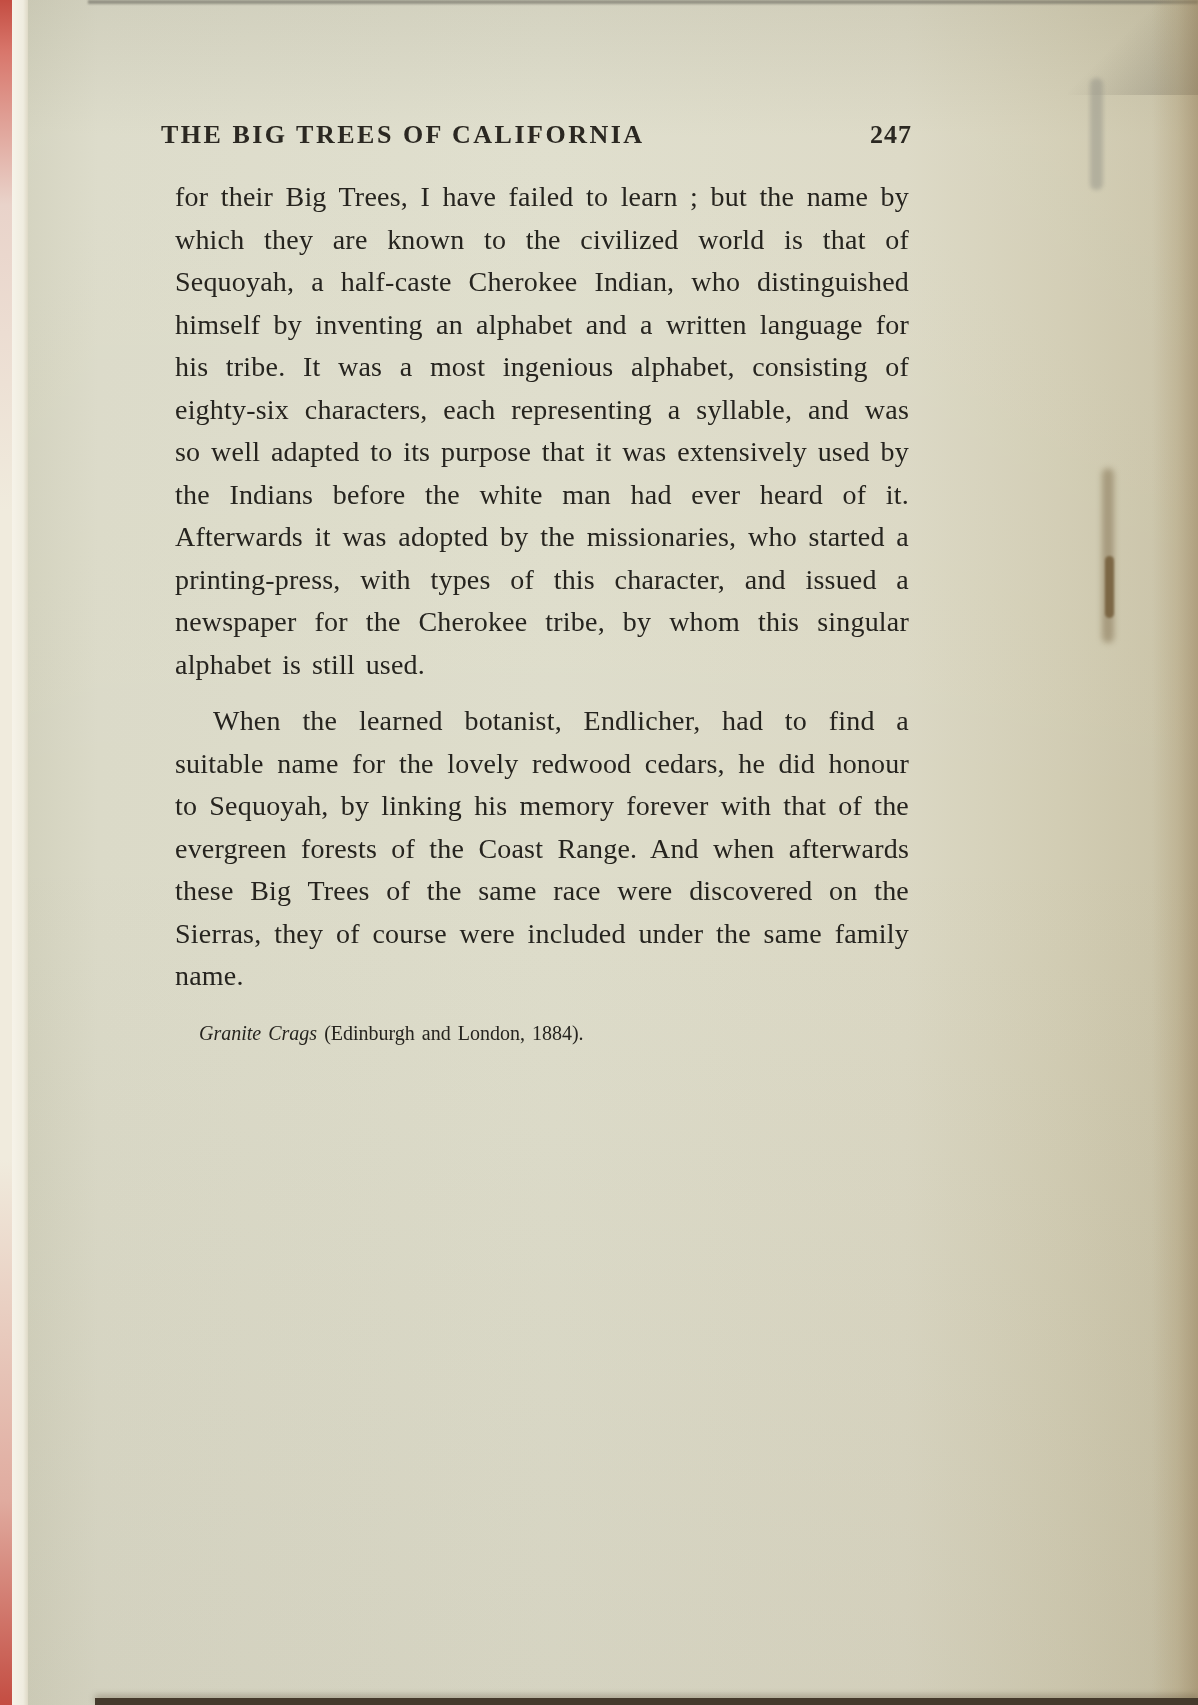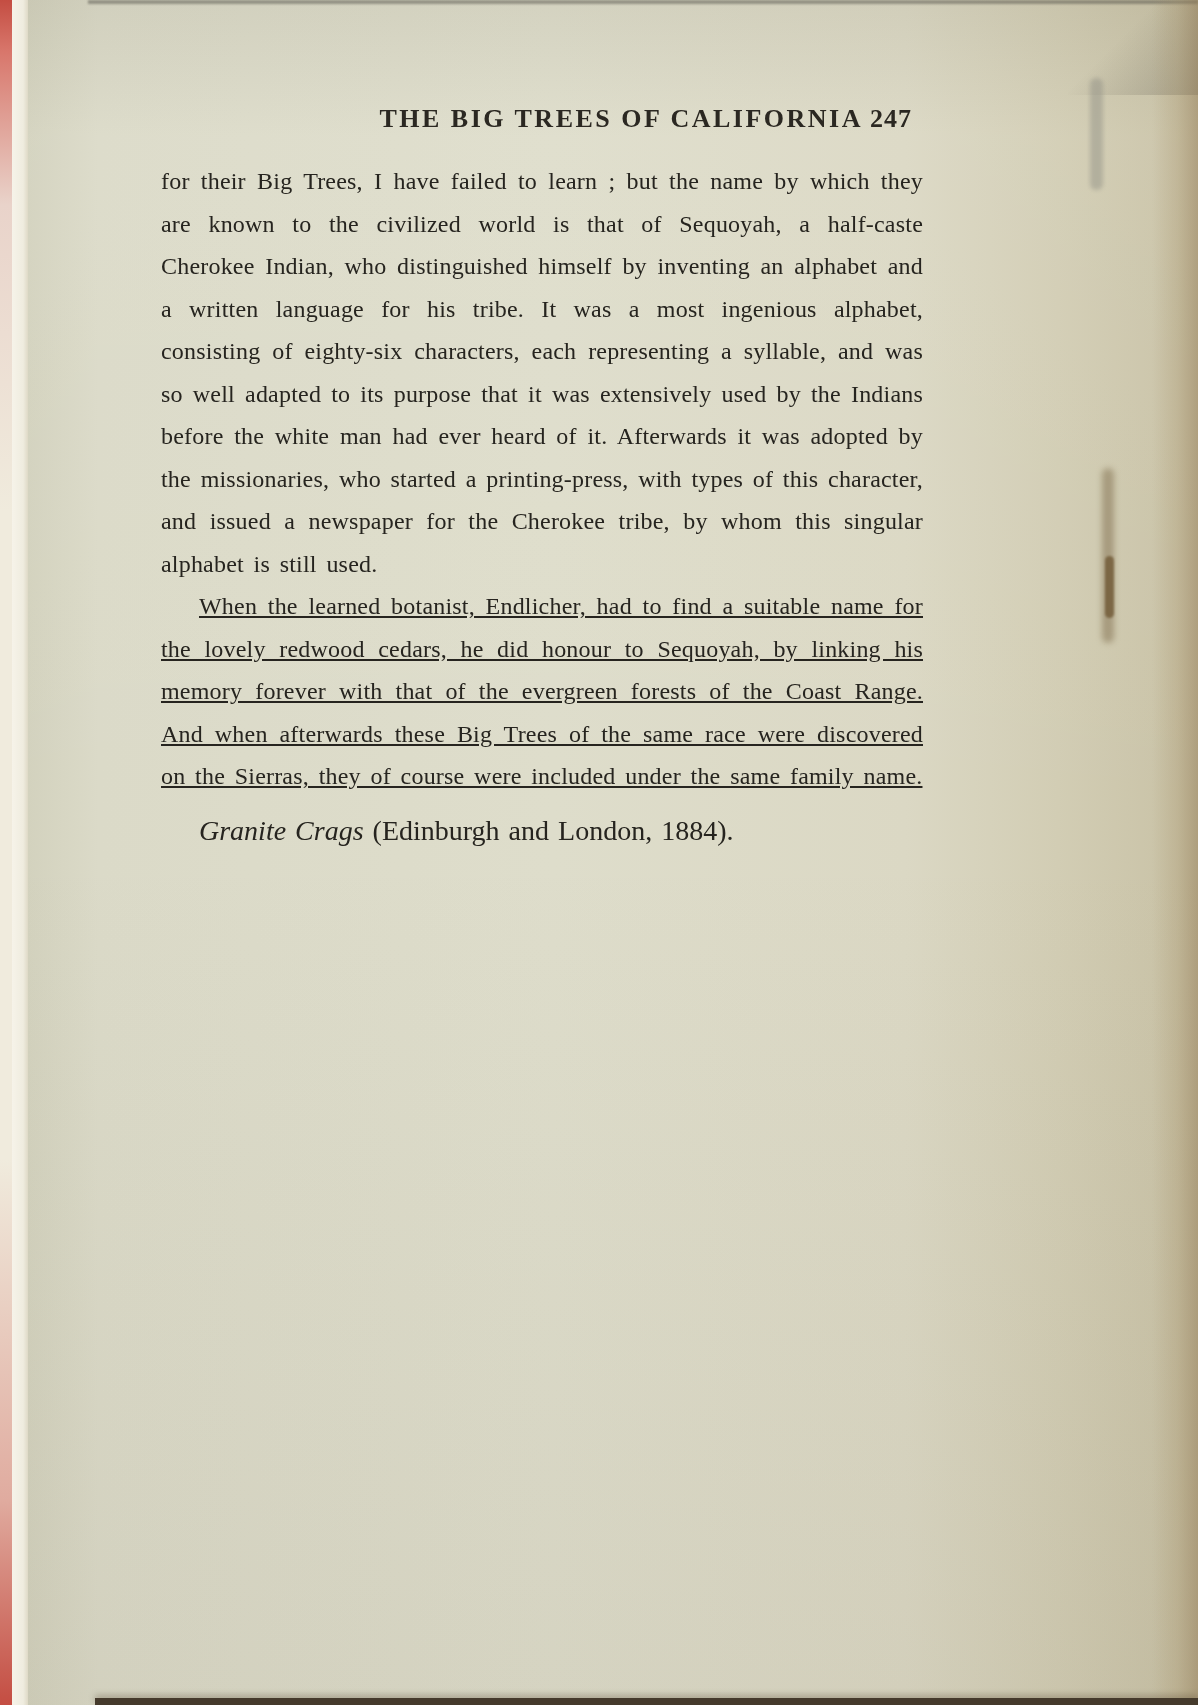--- a/index.html
+++ b/index.html
@@ -64,34 +64,34 @@
   
   .content {
     position: absolute; left: 133px; top: 104px; width: 762px;
     color: #26241f;
   }
   .running-head {
     position: relative; height: 34px;
     font-weight: bold; font-size: 26px; letter-spacing: 2.5px;
     color: #2b2822;
   }
-  .head-title { display: block; text-align: right; padding-right: 60px; }
+  .head-title { display: block; text-align: left; padding-right: 60px; margin-top: 16px; }
   .page-num { position: absolute; right: 11px; top: 0; letter-spacing: 1px; }
 
   .body-par {
-    margin: 0; text-align: justify;
-    font-size: 24px; line-height: 42.5px;
+    margin: 14px; text-align: justify;
+    font-size: 28px; line-height: 42.5px;
     word-spacing: 3.5px; letter-spacing: 0.2px;
   }
   .body-par.first { margin-top: 22px; }
-  .body-par.indent { text-indent: 38px; text-decoration: underline; }
+  .body-par.indent { text-indent: 38px; }
 
   .citation {
     margin: 12px 0 0 0; text-indent: 38px;
-    font-size: 28px; line-height: 42px;
+    font-size: 20px; line-height: 42px;
     word-spacing: 2px;
   }
   .citation em { font-style: italic; }
 </style>
 </head>
 <body>
 
 <div class="scan">
   <div class="edge-red"></div>
   <div class="edge-white"></div>

